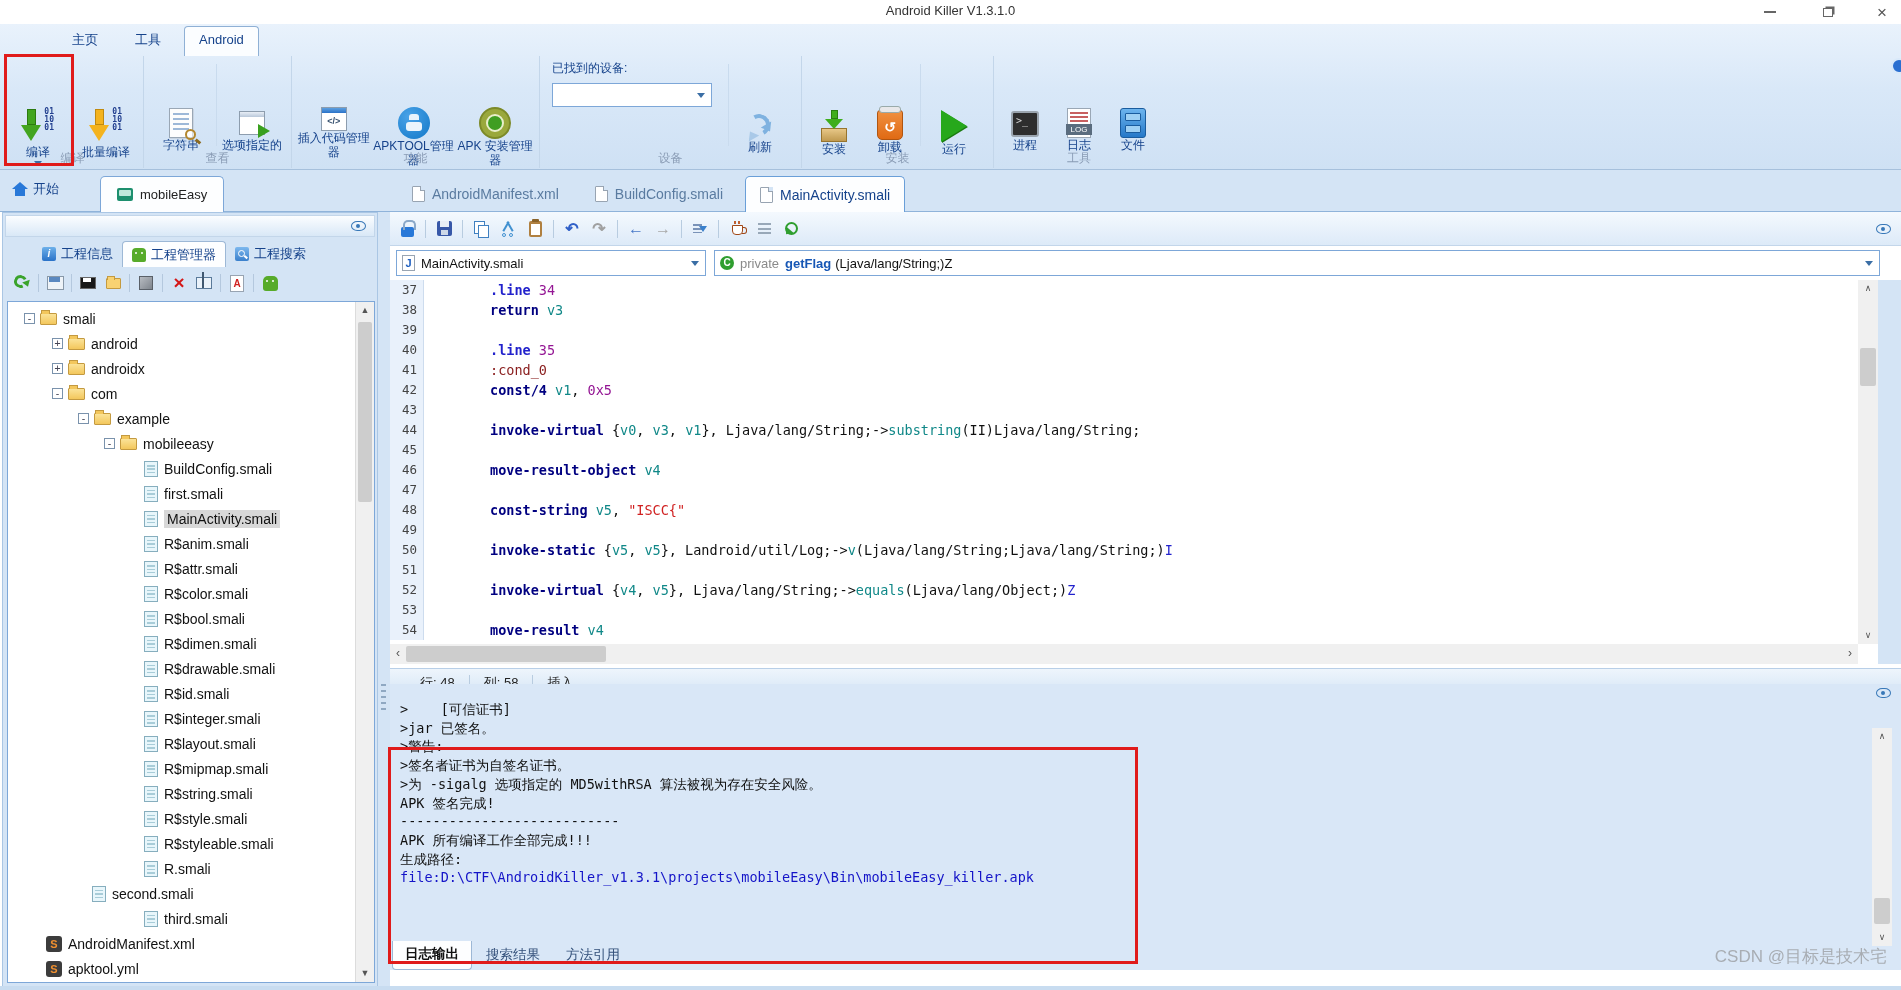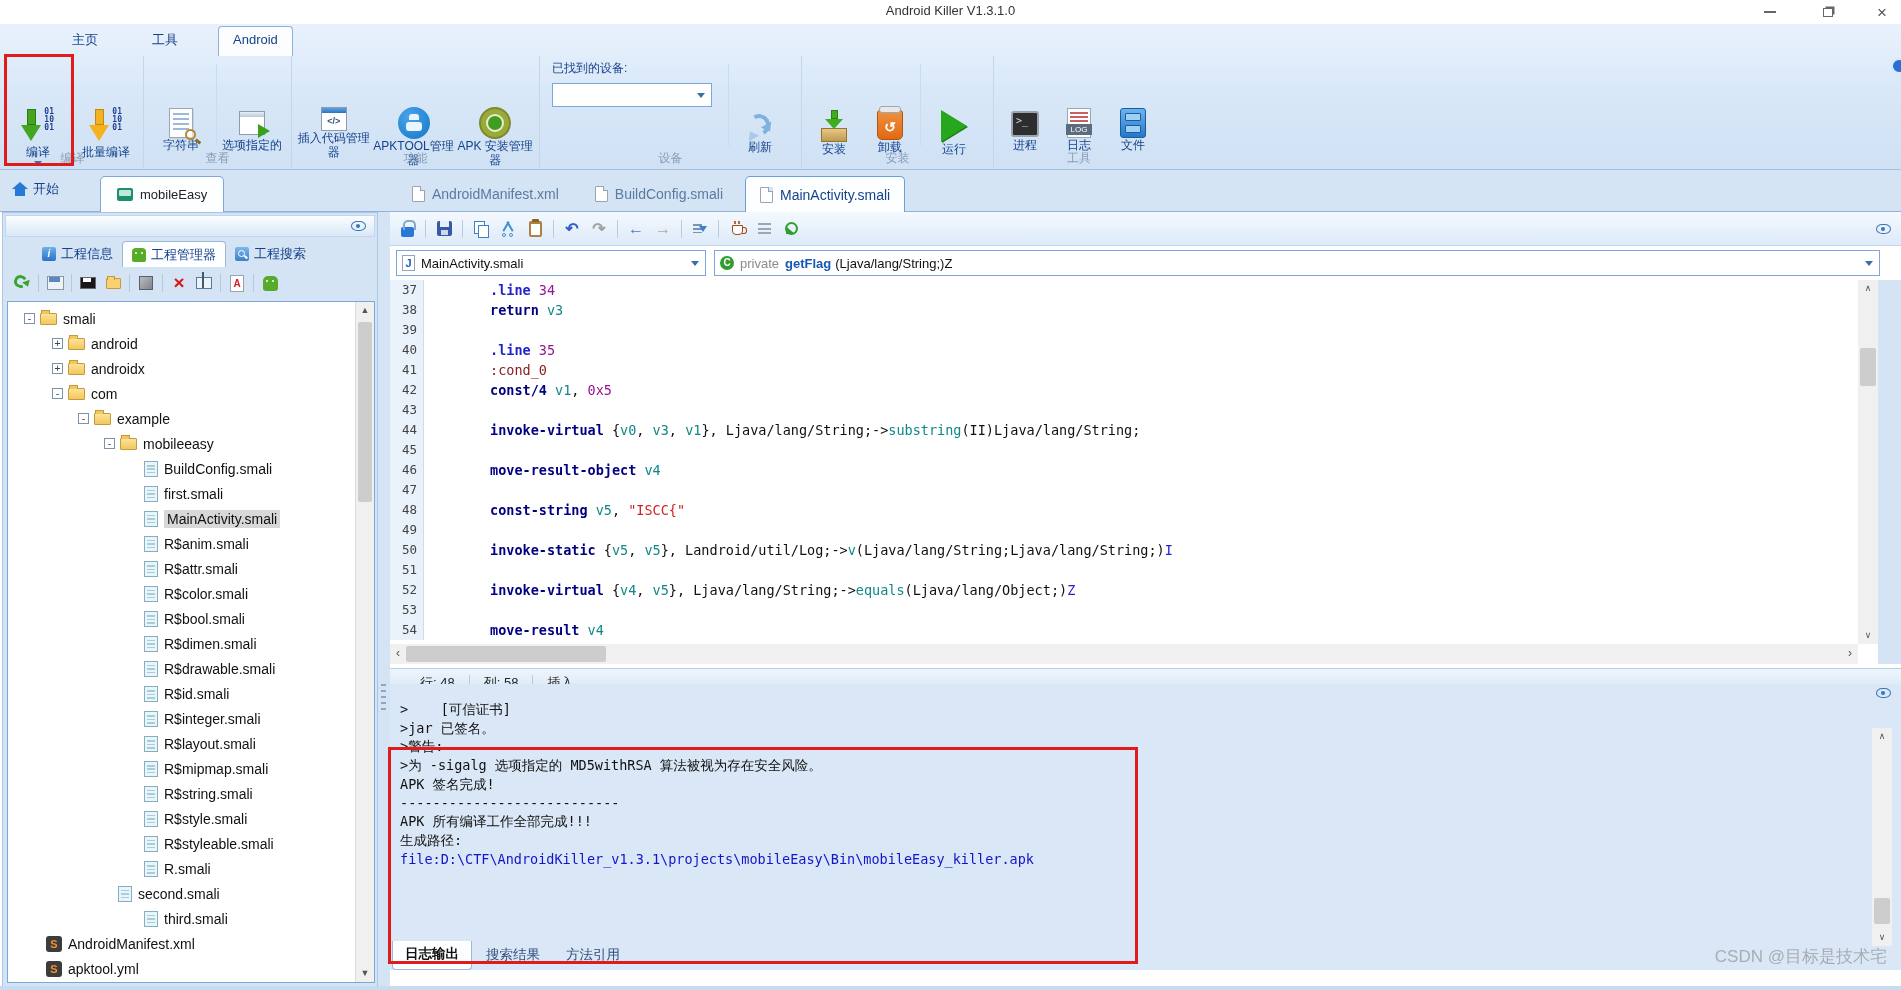--- a/index.html
+++ b/index.html
@@ -14,21 +14,21 @@
   .wb-min  { right:118px; } .wb-max { right:60px; } .wb-close { right:6px; }
   .wb-min i { display:block; width:12px; height:2px; background:#666; }
   .wb-max i { display:block; width:10px; height:9px; border:1.5px solid #666; box-shadow:2px -2px 0 -0.5px #666; }
   .wb-close i { font-style:normal; font-size:17px; line-height:17px; color:#555; }
 
   
   .ribbon { position:absolute; left:0; top:24px; width:1901px; height:146px;
             background:linear-gradient(180deg,#e9f2fc 0%,#dcu 40%,#d3e3f5 100%);
             background:linear-gradient(180deg,#e9f2fc 0%,#d9e8f8 45%,#cfe1f4 100%);
             border-bottom:1px solid #a6c0dc; }
-  .rtabs { position:absolute; left:58px; top:2px; height:30px; display:flex; gap:26px; }
+  .rtabs { position:absolute; left:58px; top:2px; height:30px; display:flex; gap:9px; }
   .rtab { padding:5px 14px 4px; font-size:13px; color:#15428b; cursor:pointer; }
   .rtab.active { background:#fbfdff; border:1px solid #8fb0d5; border-bottom:none; border-radius:4px 4px 0 0; }
   .help-circle { position:absolute; right:-6px; top:34px; width:16px; height:16px; border-radius:50%;
                  background:#2a6fd1; border:2px solid #d9e9fa; }
   .rbody { position:absolute; left:2px; top:32px; height:112px; display:flex; }
   .rgroup { position:relative; height:112px; border-right:1px solid #c3d6ea; padding:2px 4px 16px; }
   .rgroup-label { position:absolute; left:0; right:0; bottom:1px; text-align:center; font-size:12px; color:#8a9cb5; }
   .rbtns { display:flex; height:94px; }
   .rbtn { display:flex; flex-direction:column; align-items:center; cursor:pointer; padding-top:3px; }
   .rbtn .ric { height:40px; display:flex; align-items:center; justify-content:center;margin-top:46px; }
@@ -641,21 +641,21 @@
             <span class="tree-label">R$style.smali</span>
           </div>
           <div class="tree-row" style="padding-left: 136px;">
             <span class="file-ic2"></span>
             <span class="tree-label">R$styleable.smali</span>
           </div>
           <div class="tree-row" style="padding-left: 136px;">
             <span class="file-ic2"></span>
             <span class="tree-label">R.smali</span>
           </div>
-          <div class="tree-row" style="padding-left: 110px; text-align: right;">
+          <div class="tree-row" style="padding-left: 84px; text-align: right;">
             <span class="file-ic2"></span>
             <span class="tree-label">second.smali</span>
           </div>
           <div class="tree-row" style="padding-left: 136px;">
             <span class="file-ic2"></span>
             <span class="tree-label">third.smali</span>
           </div>
           <div class="tree-row" style="padding-left: 38px;">
             <span class="cfg-ic">S</span>
             <span class="tree-label">AndroidManifest.xml</span>
@@ -796,20 +796,21 @@
     <span class="ssep"></span>
     <span class="sitem">插入</span>
   </div>
 
   <div class="output-panel">
     <span class="eye-ic"></span>
     <div class="log-area" id="log">
         <div class="log-line">&gt;    [可信证书]</div>
         <div class="log-line">&gt;jar 已签名。</div>
         <div class="log-line">&gt;警告:</div>
+        <div class="log-line">&gt;签名者证书为自签名证书。</div>
         <div class="log-line">&gt;为 -sigalg 选项指定的 MD5withRSA 算法被视为存在安全风险。</div>
         <div class="log-line">APK 签名完成!</div>
         <div class="log-line">---------------------------</div>
         <div class="log-line">APK 所有编译工作全部完成!!!</div>
         <div class="log-line">生成路径:</div>
         <div class="log-line link">file:D:\CTF\AndroidKiller_v1.3.1\projects\mobileEasy\Bin\mobileEasy_killer.apk</div>
       </div>
     <div class="out-vscroll">
       <div class="sb-arrow sb-up">∧</div>
       <div class="sb-thumb"></div>

